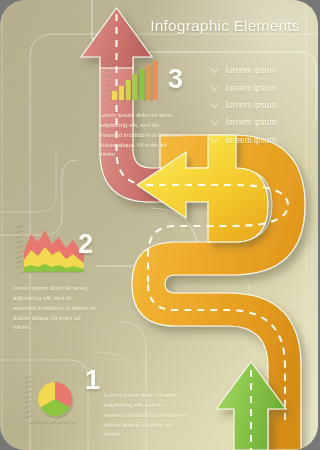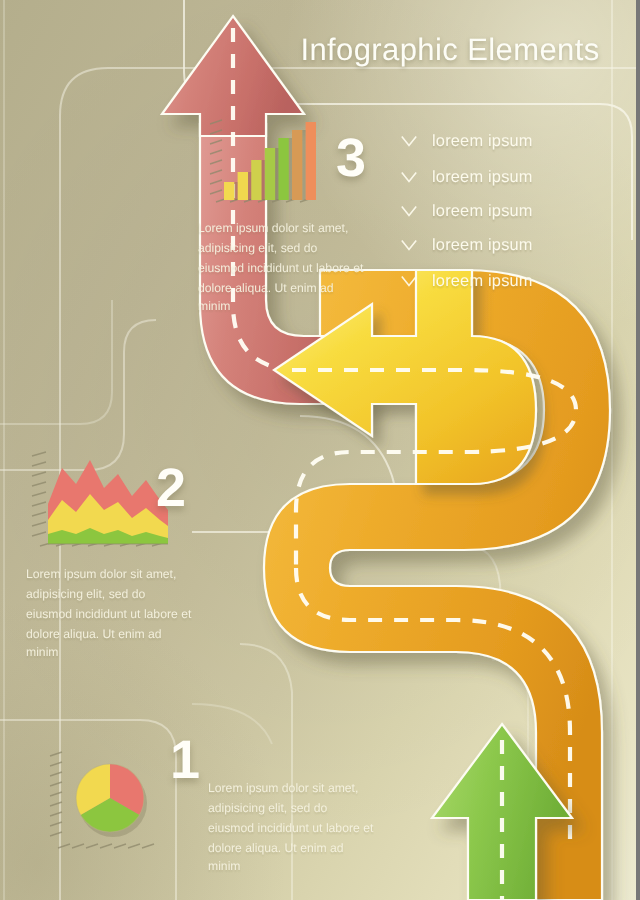--- a/index.html
+++ b/index.html
@@ -16,20 +16,21 @@
     background:
       linear-gradient(118deg,
         #b4ae8c 0%,
         #bdb695 26%,
         #c6bf9c 44%,
         #cfc9a5 58%,
         #d9d4ae 70%,
         #e2ddb9 82%,
         #e8e4c4 92%,
         #ecead0 100%);
+    border-radius: 25px;
   }
   
   .bg-bloom {
     position: absolute;
     inset: 0;
     background:
       radial-gradient(ellipse 70% 50% at 88% 6%, rgba(255,255,240,0.42), rgba(255,255,240,0) 62%),
       radial-gradient(ellipse 60% 45% at 6% 96%, rgba(150,145,110,0.30), rgba(150,145,110,0) 65%),
       radial-gradient(ellipse 90% 70% at 50% 45%, rgba(0,0,0,0.045), rgba(0,0,0,0) 70%);
     pointer-events: none;
@@ -49,21 +50,21 @@
     text-align: center;
     font-size: 15.5px;
     letter-spacing: 0.2px;
     color: #fdfdf6;
     text-shadow: 0 1px 2px rgba(90,85,55,0.35);
     white-space: nowrap;
   }
   
   #bullets {
     position: absolute;
-    left: 200px;
+    left: 210px;
     top: 62px;
     width: 106px;
   }
   .bullet {
     display: flex;
     align-items: center;
     height: 17.4px;
     gap: 7px;
   }
   .bullet .chev {

